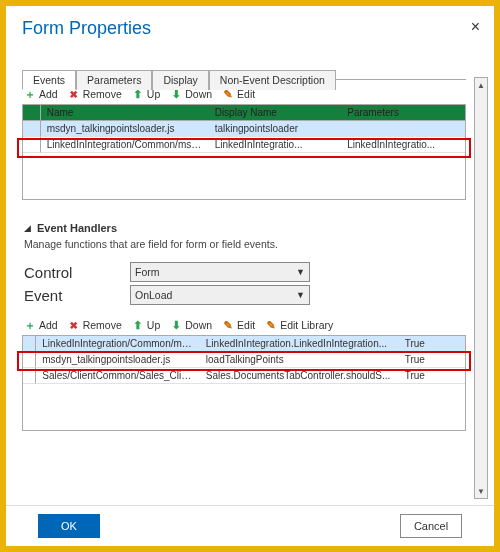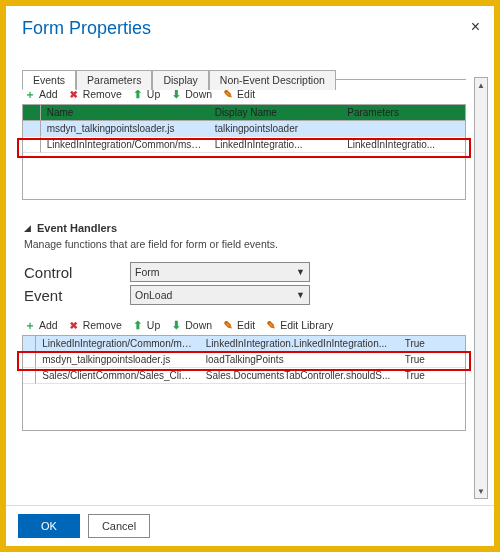--- a/index.html
+++ b/index.html
@@ -207,23 +207,22 @@
     display: flex;
     justify-content: space-between;
     align-items: center;
     background: #efefef;
     cursor: pointer;
   }
   .field-row .select .drop { font-size: 9px; }
 
   .footer {
     display: flex;
-    justify-content: flex-start;
-    gap: 8px;
-    padding: 8px 12px;
+    justify-content: space-between;
+    padding: 8px 32px;
     border-top: 1px solid #ddd;
   }
   .btn {
     min-width: 62px;
     height: 24px;
     font-size: 11px;
     border: 1px solid #888;
     background: #fff;
     cursor: pointer;
     display: inline-flex;

